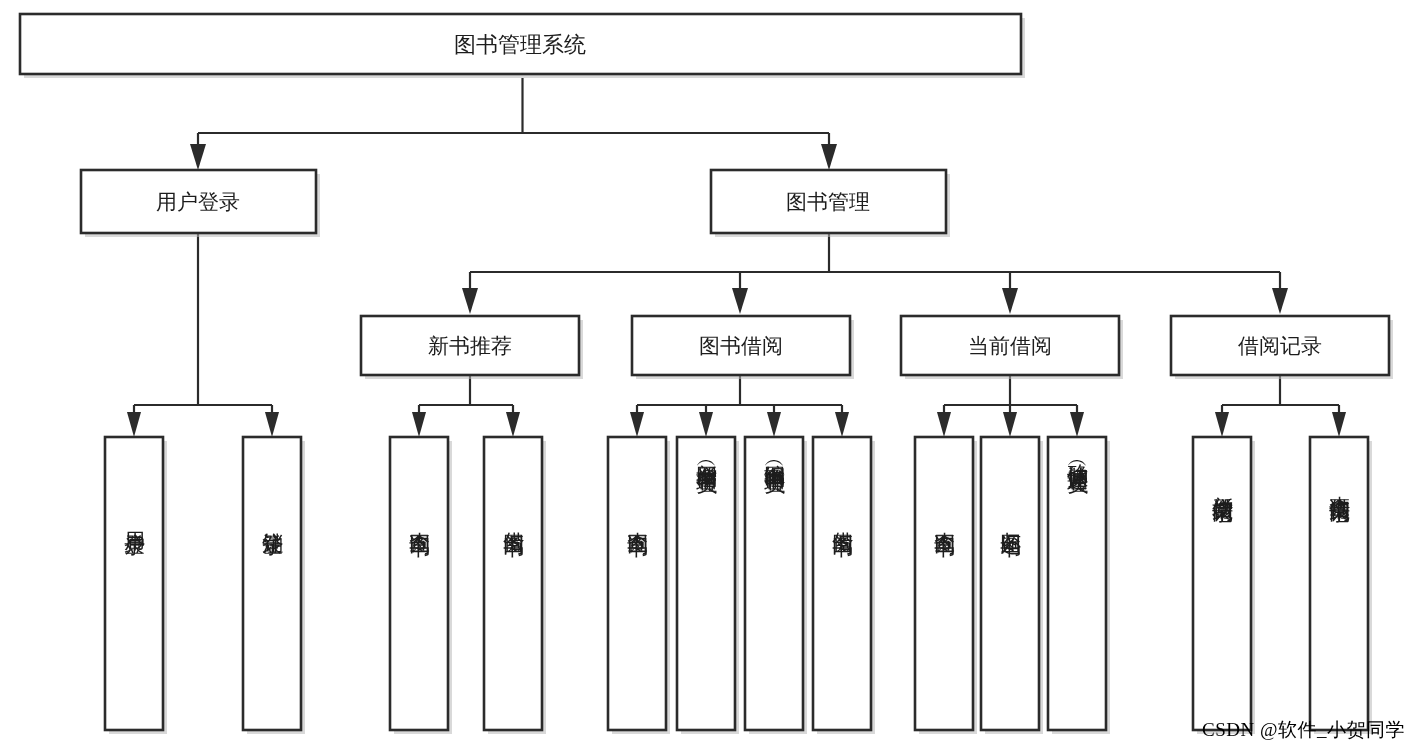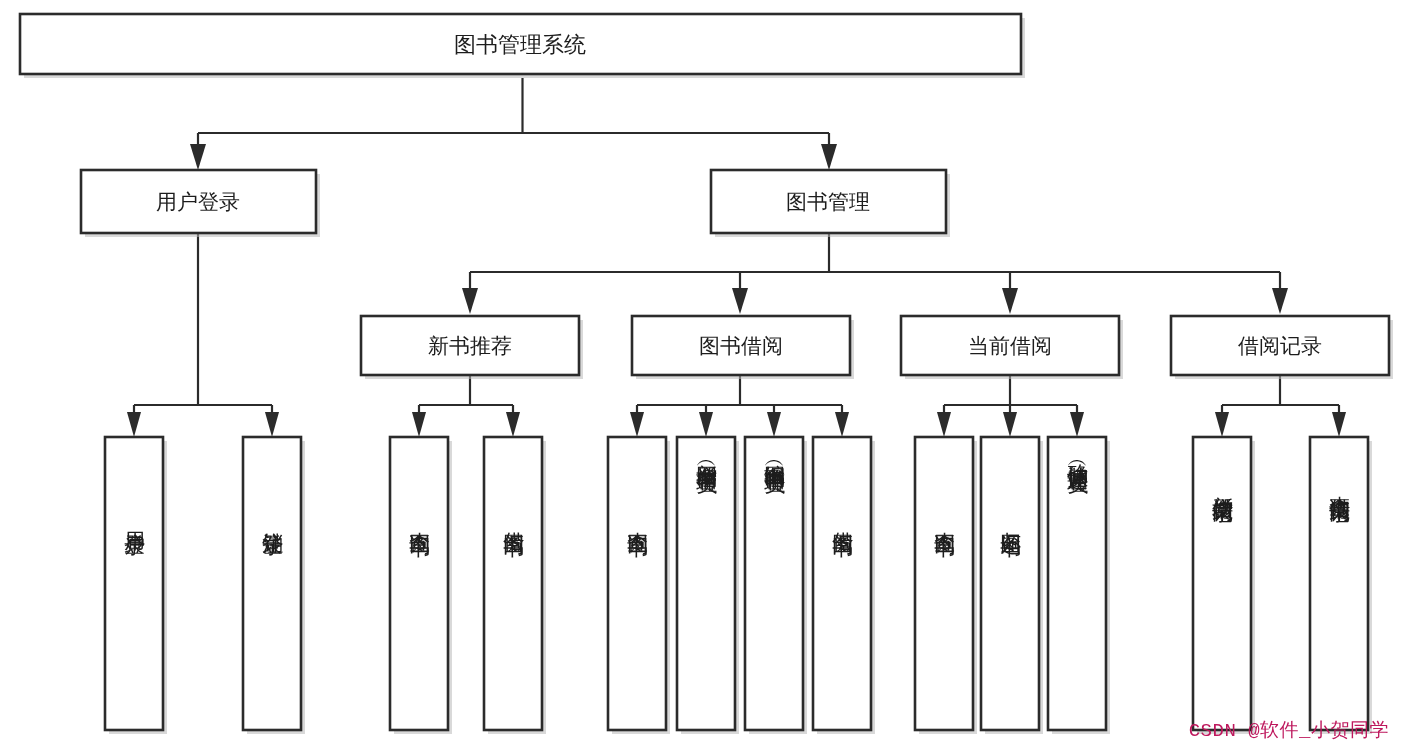--- a/index.html
+++ b/index.html
@@ -67,25 +67,25 @@
     text-orientation: upright;
     font-family: "DejaVu Sans", "Liberation Sans", sans-serif;
     font-size: 21px;
     line-height: 1.12;
     letter-spacing: 1.5px;
     color: #1d1d1d;
     white-space: nowrap;
   }
   .watermark {
     position: absolute;
-    right: 16px;
+    right: 0;
     bottom: 4px;
-    font-family: Liberation Mono, monospace;
+    font-family: Liberation Serif, serif;
     font-size: 19px;
-    color: #be185d;
+    color: #000000;
     white-space: nowrap;
     letter-spacing: 0.5px;
   }
 </style>
 </head>
 <body>
 
 <div id="diagram-root">
 
   <svg class="diagram" viewBox="0 0 1405 747">

